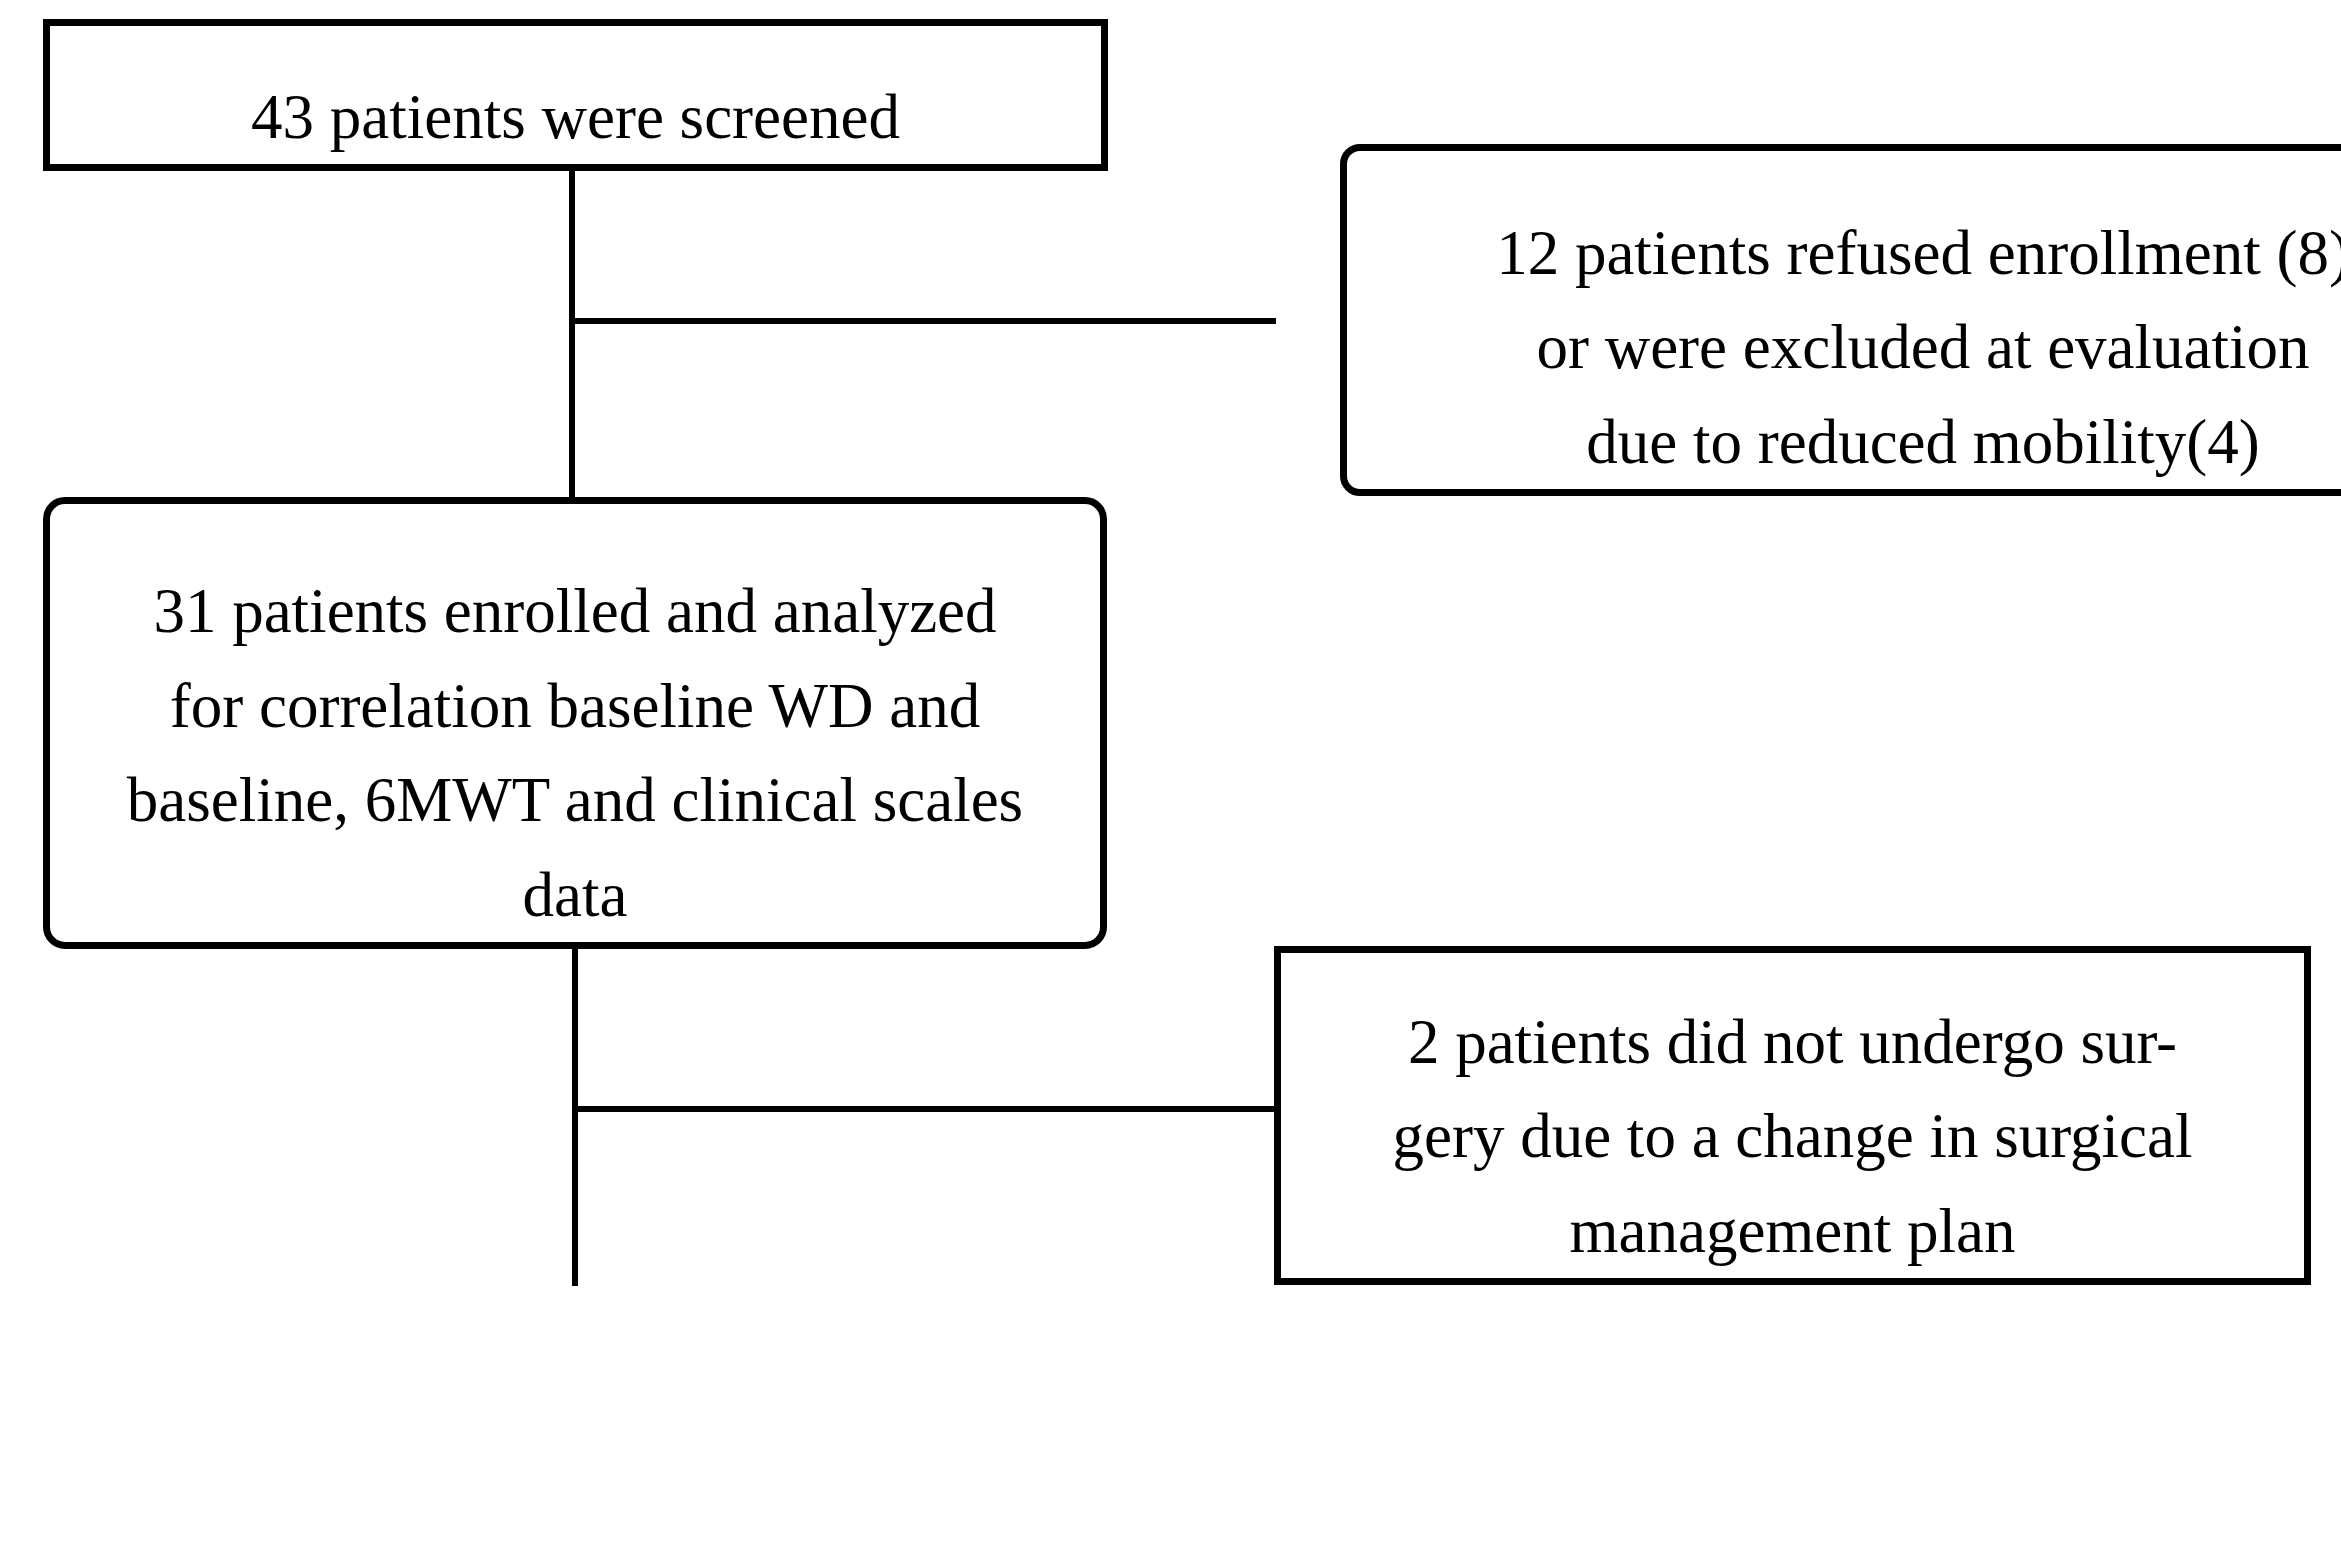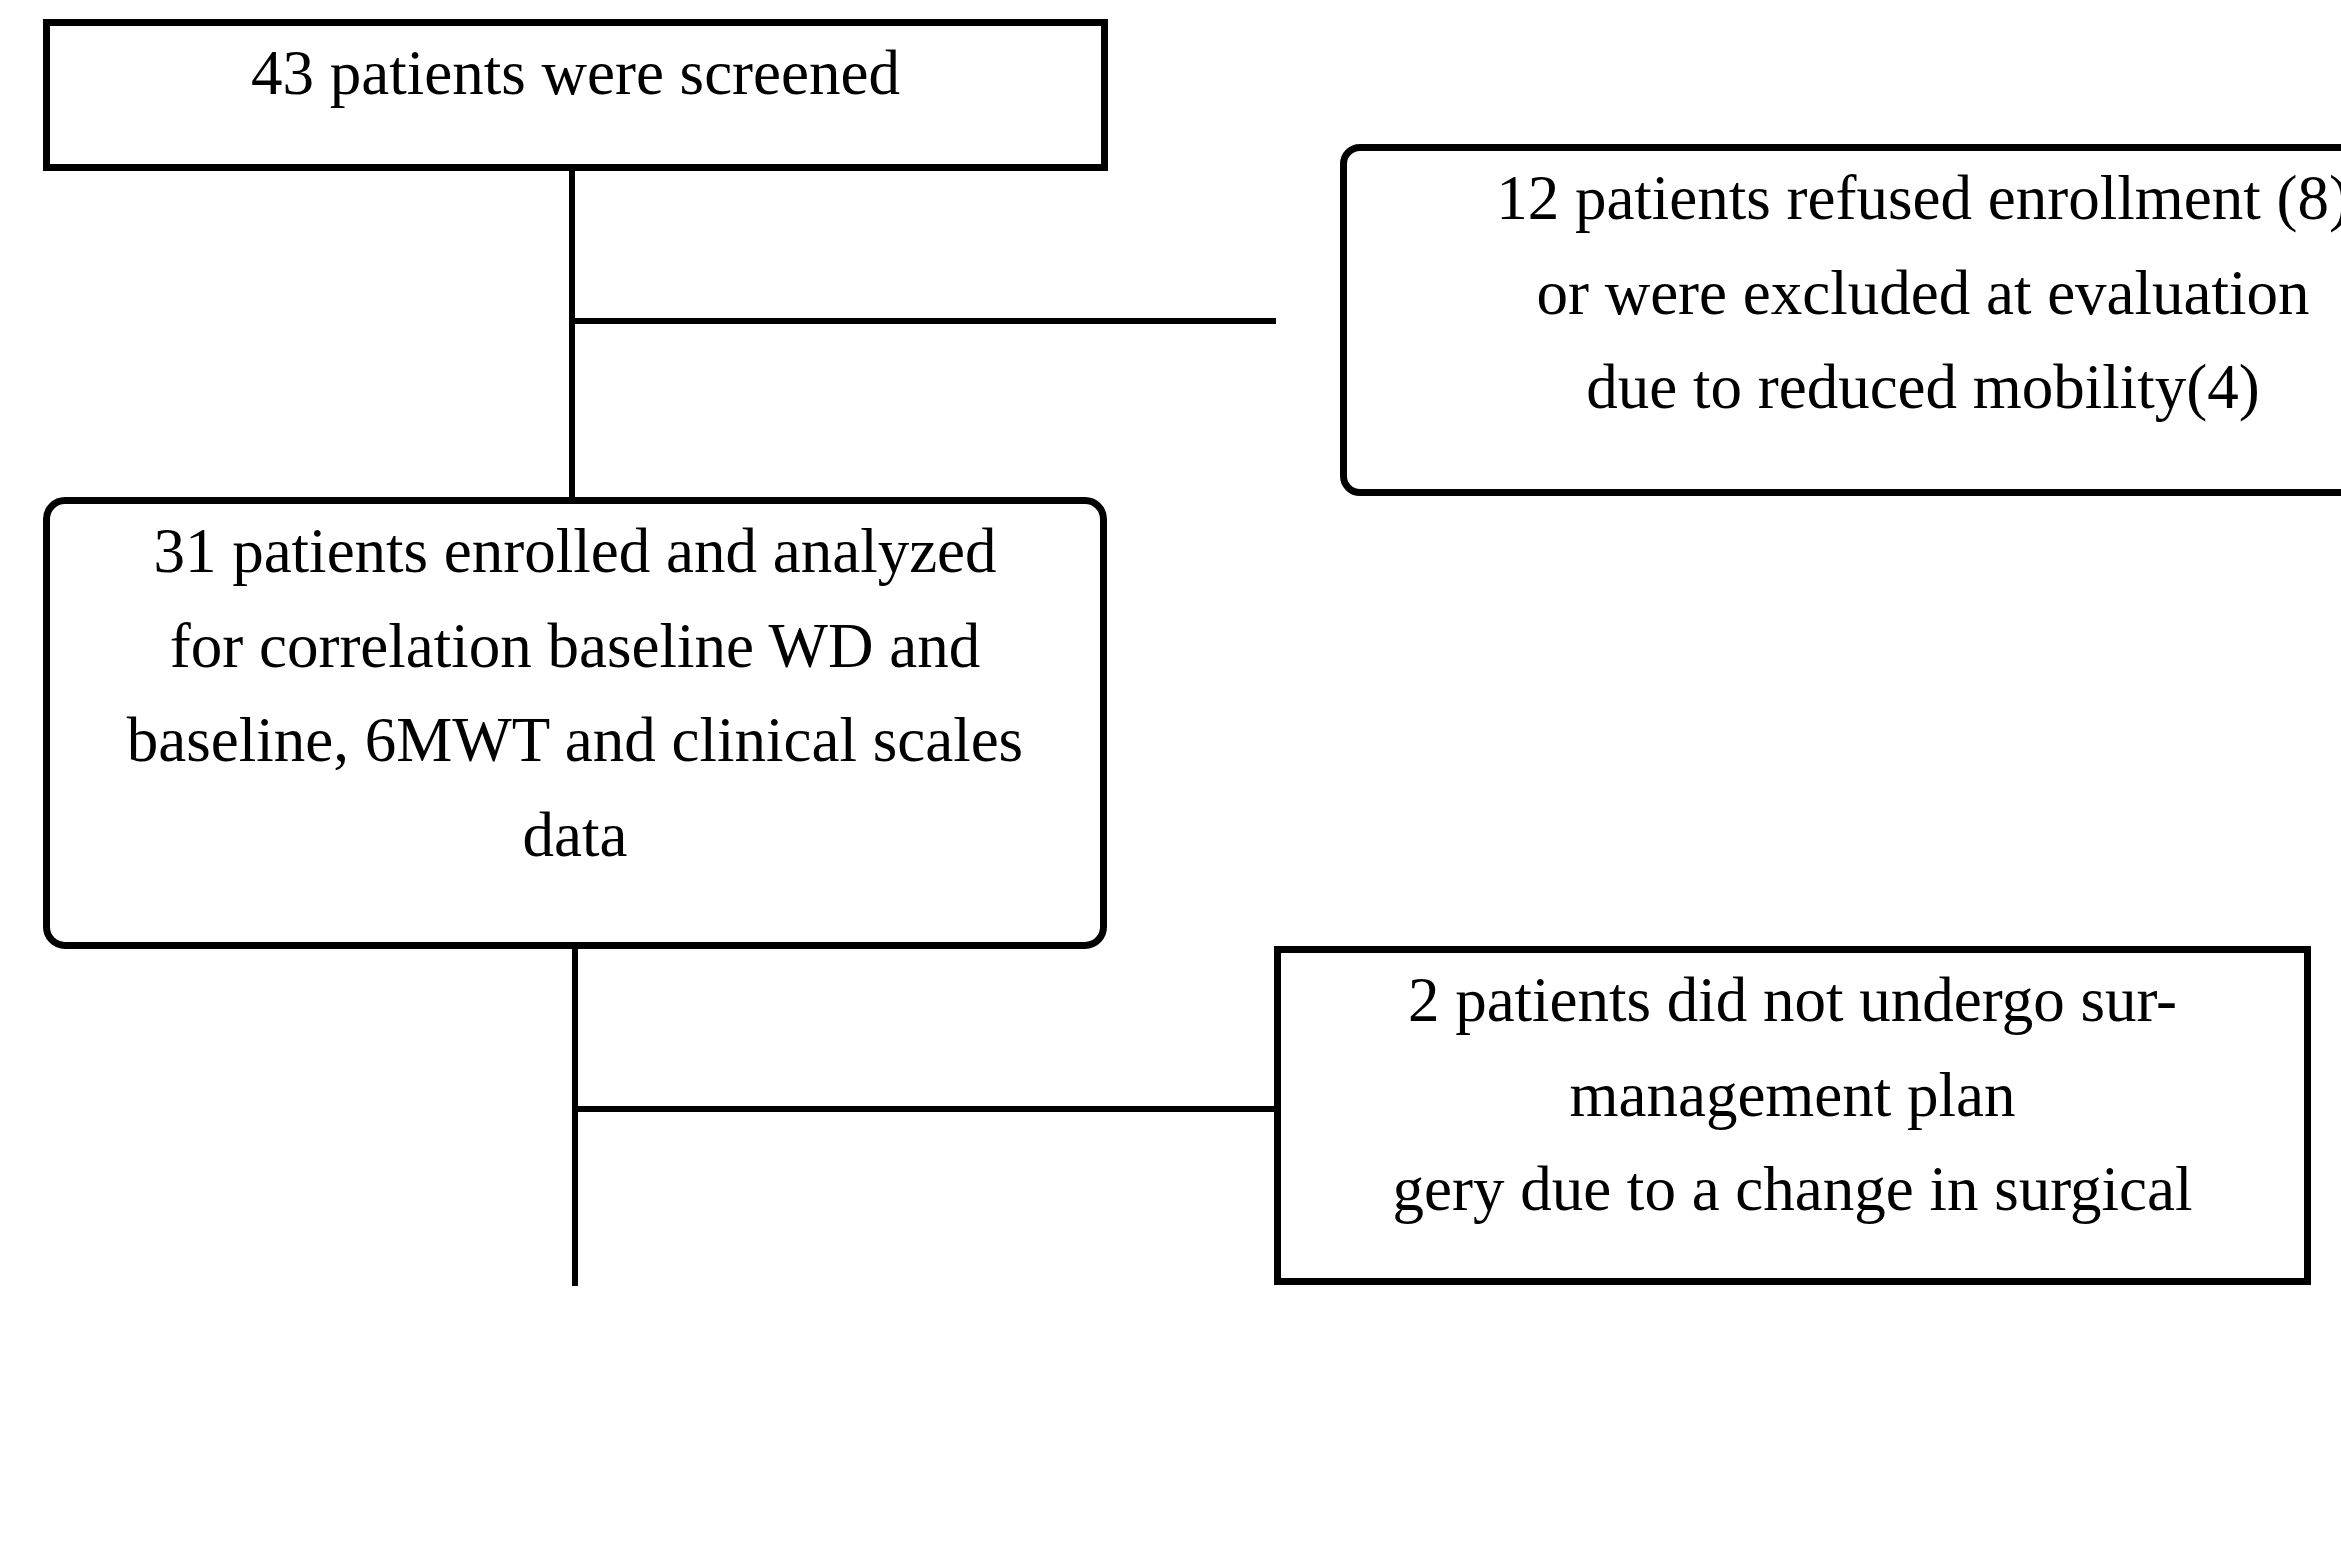--- a/index.html
+++ b/index.html
@@ -16,21 +16,21 @@
     font-family: "Liberation Serif", serif;
     color: #000000;
   }
   .node {
     position: absolute;
     box-sizing: border-box;
     border: 7px solid #000000;
     background: #ffffff;
     display: flex;
     flex-direction: column;
-    justify-content: flex-start;
+    justify-content: flex-end;
     align-items: center;
     text-align: center;
     font-size: 63px;
     line-height: 1.5;
   }
   .node .tline {
     display: block;
     white-space: nowrap;
   }
   .edge {
@@ -71,19 +71,19 @@
 
   <div class="node" id="node-enrolled">
     <span class="tline">31 patients enrolled and analyzed</span>
     <span class="tline">for correlation baseline WD and</span>
     <span class="tline">baseline, 6MWT and clinical scales</span>
     <span class="tline">data</span>
   </div>
 
   <div class="node" id="node-no-surgery">
     <span class="tline">2 patients did not undergo sur-</span>
+    <span class="tline">gery due to a change in surgical</span>
     <span class="tline">management plan</span>
-    <span class="tline">gery due to a change in surgical</span>
   </div>
 
 
 </div>
 
 
 </body></html>

